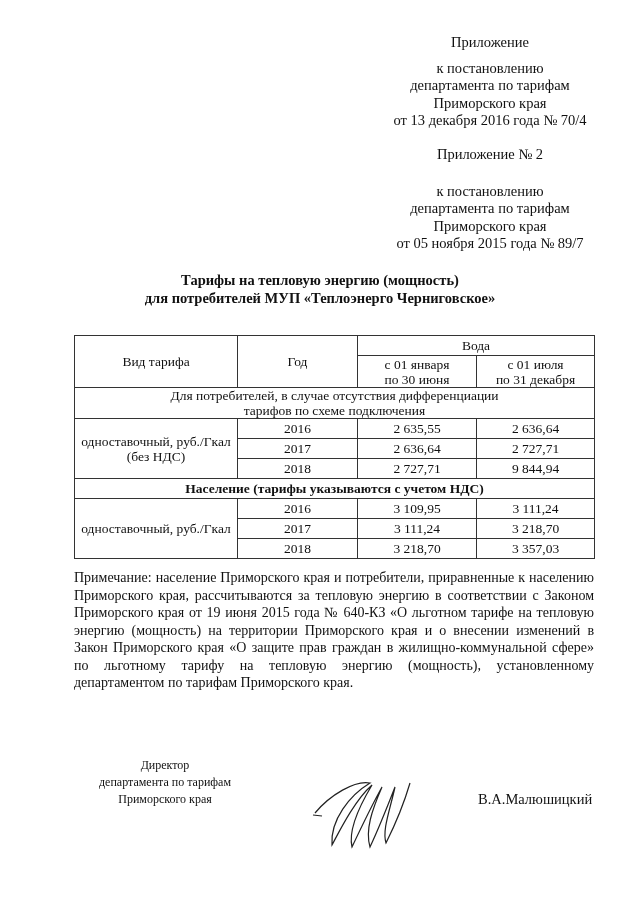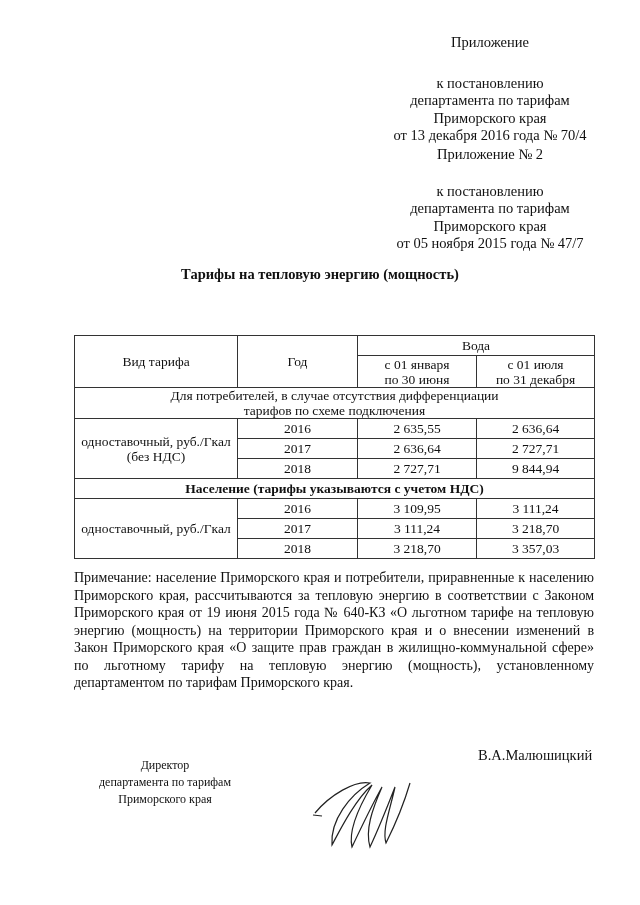--- a/index.html
+++ b/index.html
@@ -3,25 +3,25 @@
 <meta charset="utf-8">
 <style>
   html, body { margin: 0; padding: 0; background: #ffffff; }
   body {
     width: 640px; height: 905px; position: relative; overflow: hidden;
     font-family: "Liberation Serif", "DejaVu Serif", serif;
     color: #111111;
   }
   .blk { position: absolute; text-align: center; font-size: 14.5px; line-height: 17.5px; }
   .appendix1 { left: 340px; top: 34px; width: 300px; }
-  .appendix1 .title { margin-bottom: 23px; }
+  .appendix1 .title { margin-bottom: 8px; }
   .appendix2 { left: 340px; top: 146px; width: 300px; }
   .appendix2 .title { margin-bottom: 19px; }
   .doc-title {
-    position: absolute; left: 100px; top: 265px; width: 440px;
+    position: absolute; left: 100px; top: 271px; width: 440px;
     text-align: center; font-weight: bold; font-size: 14.5px; line-height: 18px;
   }
   table.tariffs {
     position: absolute; left: 74px; top: 335px; width: 520px;
     border-collapse: collapse; font-size: 13.5px; table-layout: fixed;
   }
   table.tariffs td, table.tariffs th {
     border: 1px solid #333333; text-align: center; padding: 0; font-weight: normal;
     line-height: 15px;
   }
@@ -36,45 +36,46 @@
   .row td { height: 19px; }
   .note {
     position: absolute; left: 74px; top: 569px; width: 520px;
     font-size: 14px; line-height: 17.5px; text-align: justify;
   }
   .sig-left {
     position: absolute; left: 60px; top: 757px; width: 210px;
     text-align: center; font-size: 12px; line-height: 17px;
   }
   .sig-name {
-    position: absolute; left: 478px; top: 747px; font-size: 14.5px;
+    position: absolute; left: 478px; top: 791px; font-size: 14.5px;
   }
   .signature { position: absolute; left: 310px; top: 775px; width: 110px; height: 75px; }
 </style>
 </head>
 <body>
 
 <div class="blk appendix1">
   <div class="title">Приложение</div>
   <div>к постановлению</div>
   <div>департамента по тарифам</div>
   <div>Приморского края</div>
   <div>от 13 декабря 2016 года № 70/4</div>
 </div>
 
 <div class="blk appendix2">
   <div class="title">Приложение № 2</div>
   <div>к постановлению</div>
   <div>департамента по тарифам</div>
   <div>Приморского края</div>
-  <div>от 05 ноября 2015 года № 47/7</div>
+  <div>от 05 ноября 2015 года № 89/7</div>
 </div>
 
 <div class="doc-title">
   <div>Тарифы на тепловую энергию (мощность)</div>
+  <div>для потребителей МУП «Теплоэнерго Черниговское»</div>
 </div>
 
 <table class="tariffs">
   <colgroup>
       <col class="col1">
       <col class="col2">
       <col class="col3">
       <col class="col4">
     </colgroup>
   <tbody>

